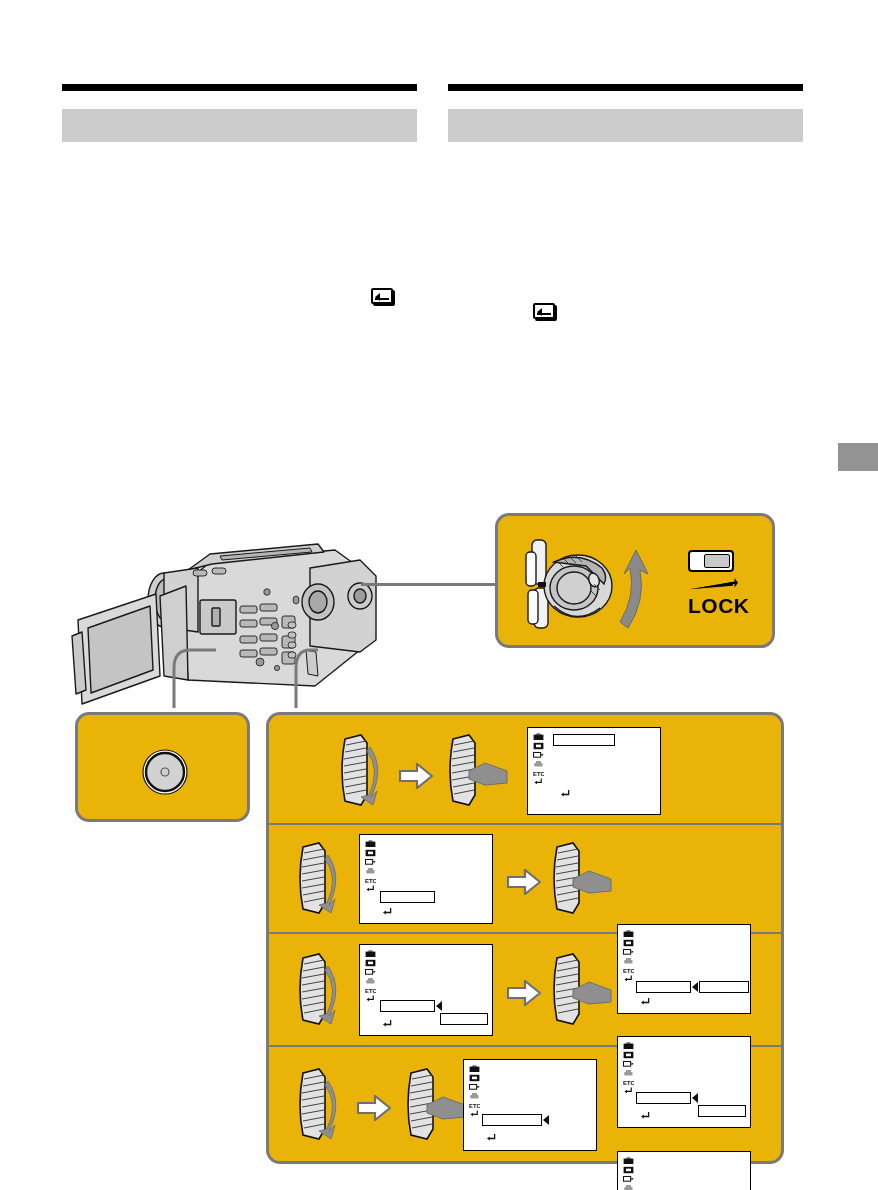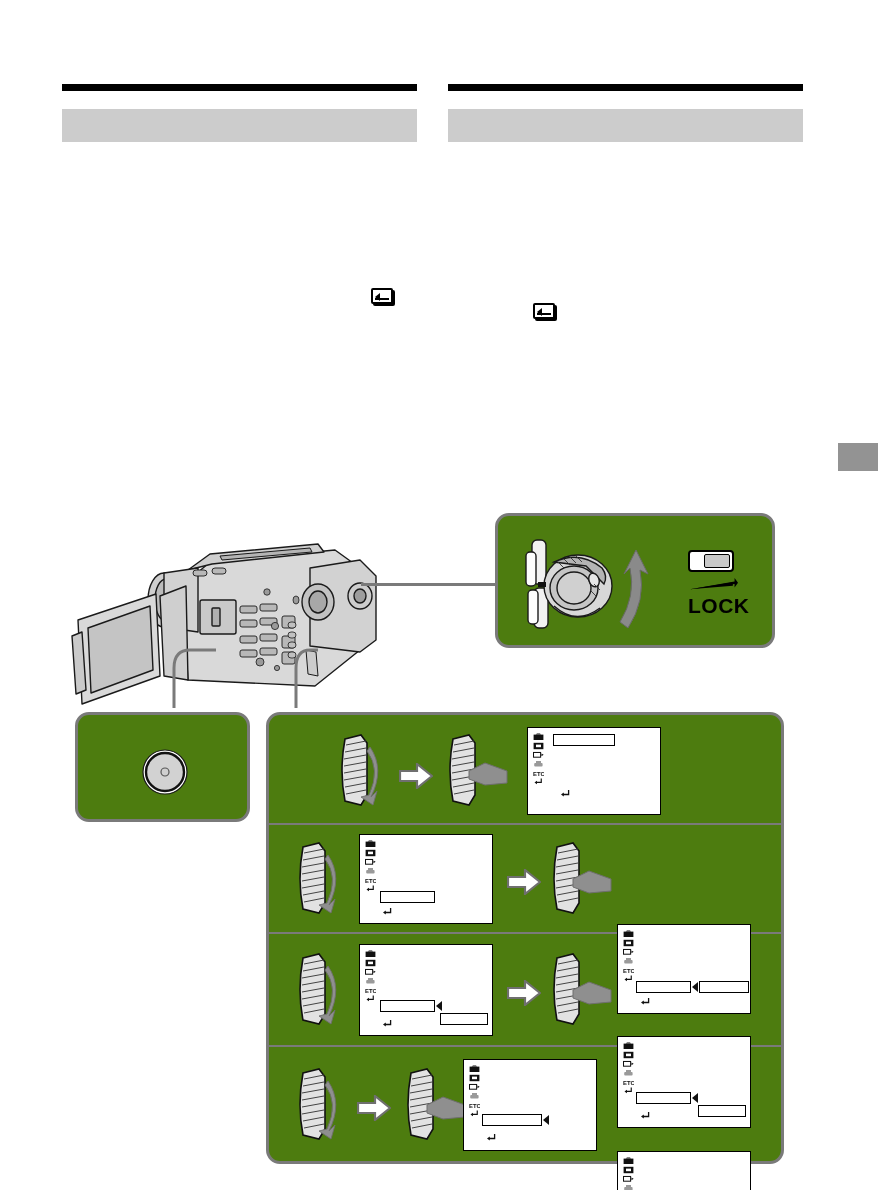--- a/index.html
+++ b/index.html
@@ -8,21 +8,21 @@
   .abs{position:absolute;}
 
   
   .rule{height:7px;background:#000;}
   .band{height:33px;background:#cccccc;}
 
   
   .page-tab{background:#939393;}
 
   
-  .panel{border:3px solid #7a7a7a;border-radius:14px;background:#4d7c0f;box-sizing:border-box;}
+  .panel{border:3px solid #7a7a7a;border-radius:14px;background:#eab308;box-sizing:border-box;}
 
   
   .conn{background:#7a7a7a;}
 
   
   .lcd{border:1.6px solid #000;background:#fff;box-sizing:border-box;position:relative;}
   .lcd-icons{position:absolute;left:5px;top:5px;display:flex;flex-direction:column;gap:1px;}
   .mi{width:11px;height:8px;position:relative;}
   .hl{position:absolute;border:1.6px solid #000;background:#fff;box-sizing:border-box;}
   .ret{position:absolute;font-size:9px;line-height:9px;color:#000;}

